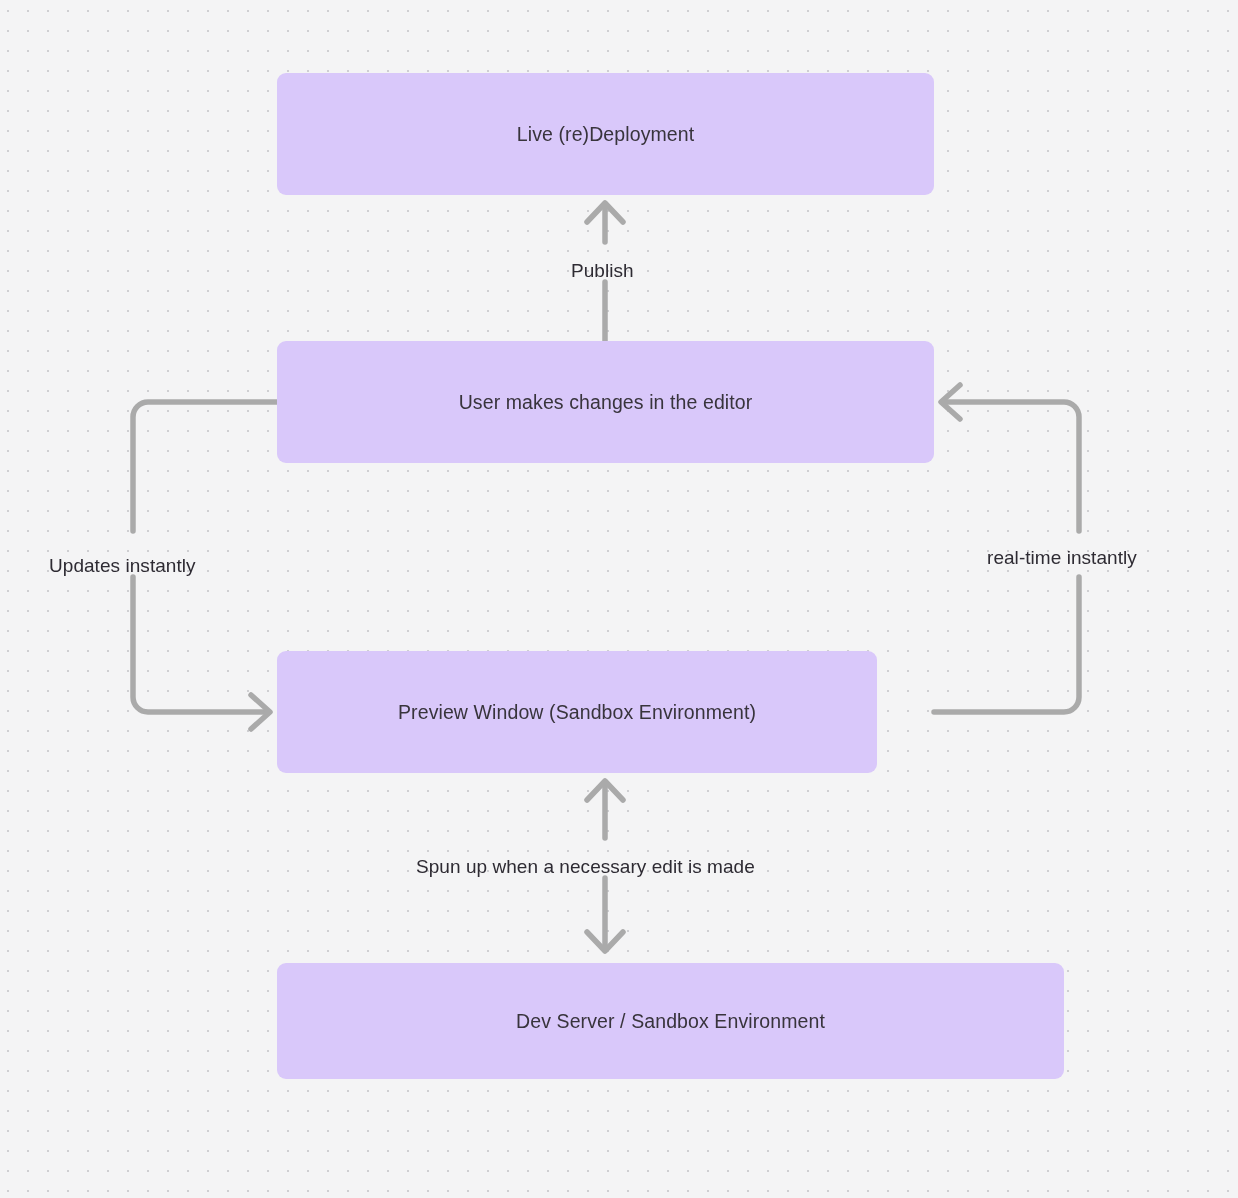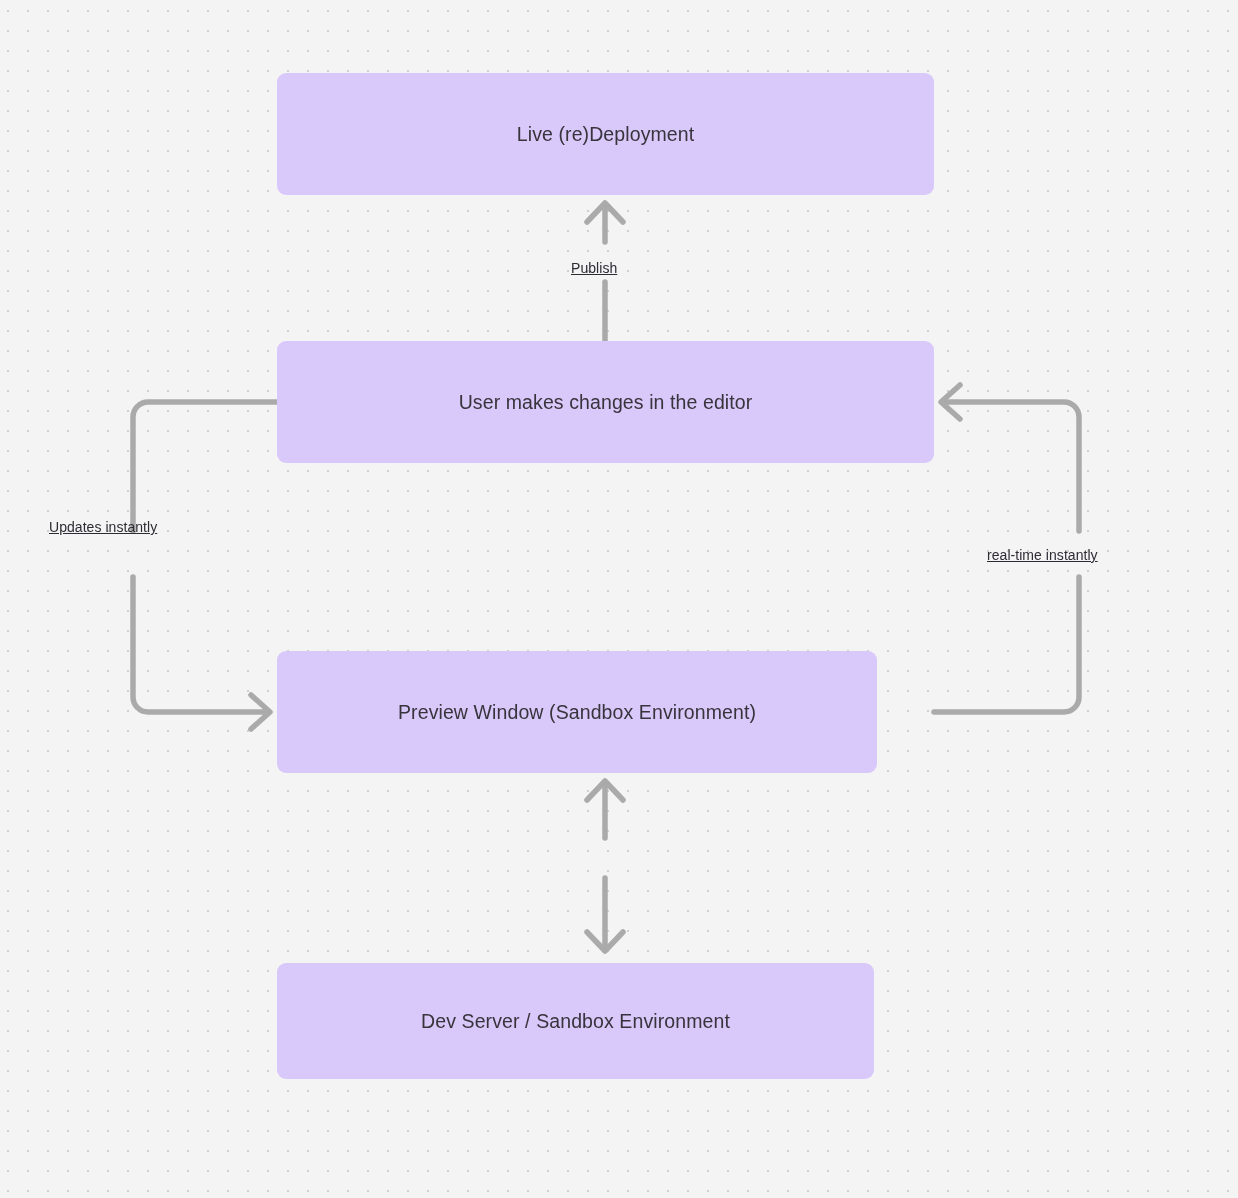--- a/index.html
+++ b/index.html
@@ -46,26 +46,25 @@
   .node-label {
     font-size: 19.5px;
     color: #38343c;
     letter-spacing: 0.1px;
     text-align: center;
     line-height: 1.25;
     white-space: nowrap;
   }
   .edge-label {
     position: absolute;
-    font-size: 14px;
+    font-size: 19px;
     color: #2e2b33;
     letter-spacing: 0.05px;
     white-space: nowrap;
     line-height: 1;
-    text-decoration: underline;
   }
 </style>
 </head>
 <body>
 
 <div id="canvas">
 
   <svg id="edges" width="1238" height="1198" viewBox="0 0 1238 1198" xmlns="http://www.w3.org/2000/svg">
 
     <g>
@@ -99,24 +98,25 @@
   </div>
 
   <div class="node" style="left:277px; top:73px; width:657px; height:122px;">
     <span class="node-label">Live (re)Deployment</span>
   </div>
 
   <div class="node" style="left:277px; top:651px; width:600px; height:122px;">
     <span class="node-label">Preview Window (Sandbox Environment)</span>
   </div>
 
-  <div class="node" style="left:277px; top:963px; width:597px; height:116px;">
+  <div class="node" style="left:277px; top:963px; width:787px; height:116px;">
     <span class="node-label">Dev Server / Sandbox Environment</span>
   </div>
 
   <div class="edge-label" style="left:571px; top:261px;">Publish</div>
 
-  <div class="edge-label" style="left:49px; top:520px;">Updates instantly</div>
+  <div class="edge-label" style="left:49px; top:556px;">Updates instantly</div>
 
   <div class="edge-label" style="left:987px; top:548px;">real-time instantly</div>
 
+  <div class="edge-label" style="left:416px; top:857px;">Spun up when a necessary edit is made</div>
 
 </div>
 
 </body></html>

